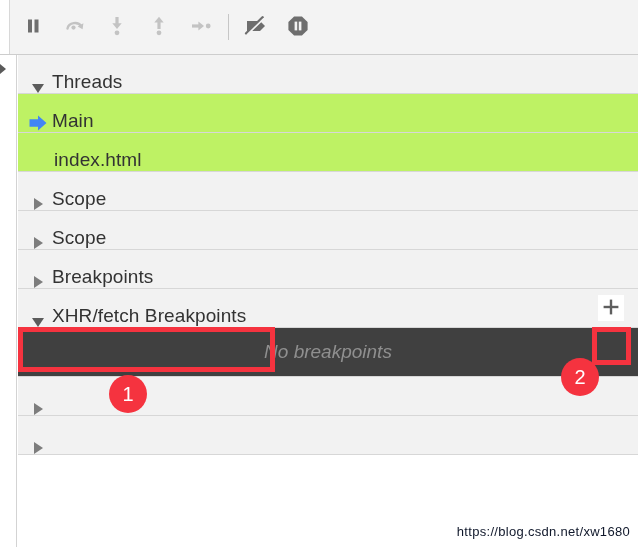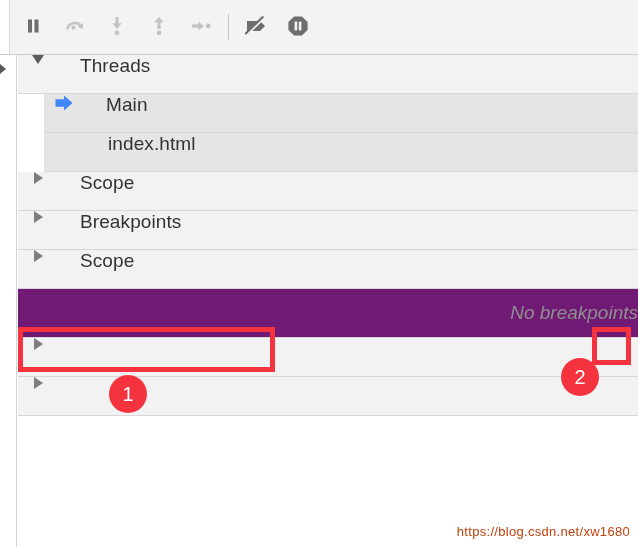--- a/index.html
+++ b/index.html
@@ -91,33 +91,31 @@
     width: 620px;
     height: 100%;
   }
 
   .row {
     position: relative;
     height: 39px;
     box-sizing: border-box;
     border-bottom: 1px solid #d7d7d7;
     display: flex;
-    align-items: flex-start;
+    align-items: flex-end;
     font-size: 19px;
     color: #333333;
     white-space: nowrap;
     cursor: default;
-    gap: 28px;
   }
   .row.section {
     background: #f2f2f2;
   }
   .row.content {
-    background: #e5e5e5;
-    margin-left: 26px;
+    background: #bef264;
   }
   .row .twisty {
     width: 24px;
     flex: 0 0 auto;
     display: flex;
     align-items: center;
     justify-content: center;
     margin-left: 8px;
   }
   .tri-right {
@@ -151,24 +149,24 @@
     align-items: center;
     justify-content: center;
     margin-left: 8px;
   }
 
   .empty-row {
     position: relative;
     height: 49px;
     box-sizing: border-box;
     border-bottom: 1px solid #d7d7d7;
-    background: #701a75;
-    display: flex;
-    align-items: center;
-    justify-content: flex-end;
+    background: #404040;
+    display: flex;
+    align-items: center;
+    justify-content: center;
   }
   .empty-text {
     font-style: italic;
     font-size: 19px;
     color: #8f8f8f;
   }
 
   
   #xhr-add-button {
     position: absolute;
@@ -219,21 +217,21 @@
     pointer-events: none;
   }
   #annot-badge-1 { left: 109px; top: 375px; }
   #annot-badge-2 { left: 561px; top: 358px; }
 
   #watermark {
     position: absolute;
     right: 8px;
     bottom: 8px;
     font-size: 13px;
-    color: #c2410c;
+    color: #0f172a;
     letter-spacing: 0.3px;
     pointer-events: none;
     user-select: none;
   }
 </style>
 </head>
 <body>
 
 <div id="debugger-toolbar">
   <div class="tb-spacer-left"></div>
@@ -344,30 +342,44 @@
           <span class="tri-right"></span>
         </span>
       <span class="label">Scope</span>
     </div>
 
 
     <div class="row section">
       <span class="twisty">
           <span class="tri-right"></span>
         </span>
+      <span class="label">Scope</span>
+    </div>
+
+    <div class="row section">
+      <span class="twisty">
+          <span class="tri-right"></span>
+        </span>
       <span class="label">Breakpoints</span>
     </div>
 
     <div class="row section">
       <span class="twisty">
-          <span class="tri-right"></span>
-        </span>
-      <span class="label">Scope</span>
-    </div>
-
+          <span class="tri-down"></span>
+        </span>
+      <span class="label">XHR/fetch Breakpoints</span>
+      <button id="xhr-add-button">
+        <span>
+          <svg width="18" height="18" viewBox="0 0 18 18">
+            <rect x="7.8" y="1.6" width="2.4" height="14.8" fill="#5e5e5e"></rect>
+            <rect x="1.6" y="7.8" width="14.8" height="2.4" fill="#5e5e5e"></rect>
+          </svg>
+        </span>
+      </button>
+    </div>
 
     <div class="empty-row">
       <span class="empty-text">No breakpoints</span>
     </div>
 
     <div class="row section">
       <span class="twisty">
           <span class="tri-right"></span>
         </span>
     </div>

